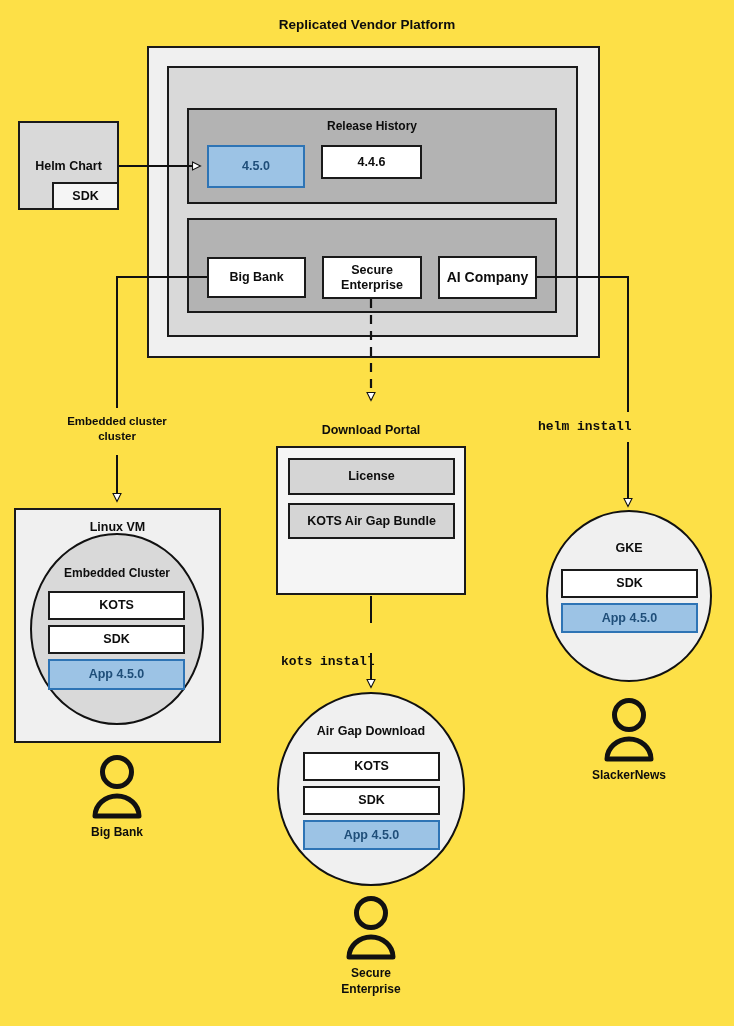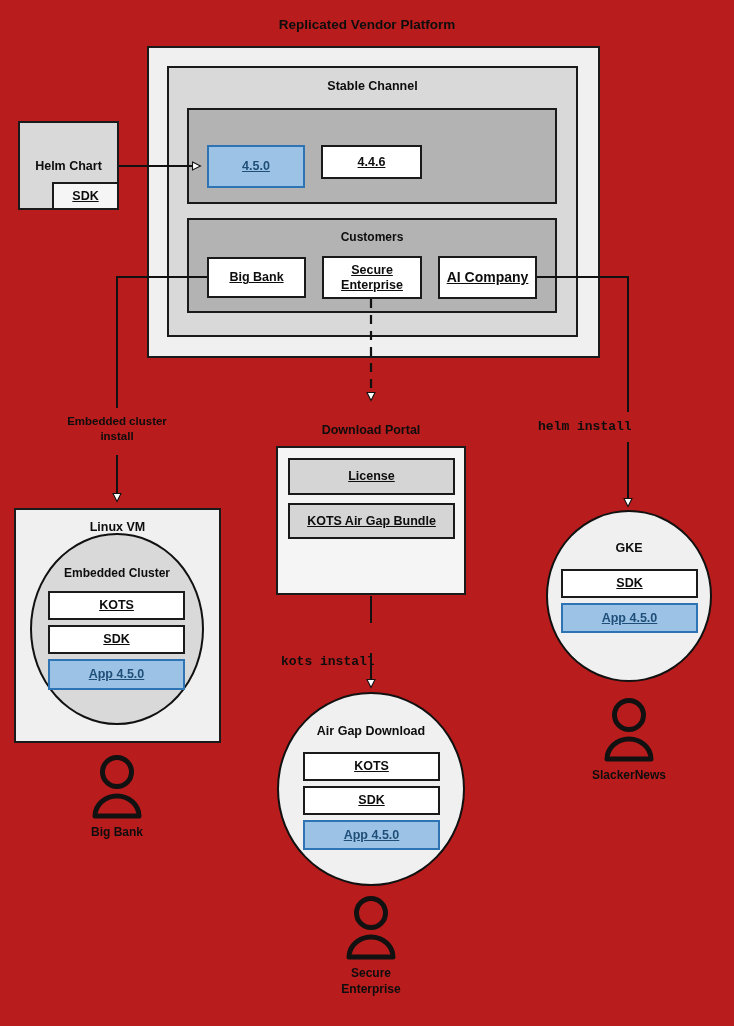--- a/index.html
+++ b/index.html
@@ -9,35 +9,34 @@
     background: #ffffff;
   }
   body {
     font-family: "Liberation Sans", sans-serif;
     -webkit-font-smoothing: antialiased;
   }
   #canvas {
     position: relative;
     width: 734px;
     height: 1026px;
-    background: #b91c1c;
+    background: #fde047;
     overflow: hidden;
   }
   .box {
     position: absolute;
     box-sizing: border-box;
     border: 2px solid #1a1a1a;
     display: flex;
     align-items: center;
     justify-content: center;
     text-align: center;
     color: #0d0d0d;
     font-weight: bold;
     line-height: 1.15;
-    text-decoration: underline;
   }
   .hdr-box {
     position: absolute;
     box-sizing: border-box;
     border: 2px solid #1a1a1a;
     color: #0d0d0d;
     font-weight: bold;
     text-align: center;
   }
   .hdr-label {
@@ -88,46 +87,45 @@
 </head>
 <body>
 
 <div id="canvas">
 
   <div class="hdr-label" style="top:17px; font-size:13.5px;">Replicated Vendor Platform</div>
 
   <div class="hdr-box fill-outer" style="left:147px; top:46px; width:453px; height:312px;"></div>
 
   <div class="hdr-box fill-mid" style="left:167px; top:66px; width:411px; height:271px;"></div>
-  <div class="hdr-label" style="top:79px; left:167px; width:411px; font-size:12.5px;">Stable Channel</div>
 
   <div class="hdr-box fill-inner" style="left:187px; top:108px; width:370px; height:96px;"></div>
+  <div class="hdr-label" style="top:119px; left:187px; width:370px; font-size:12px;">Release History</div>
 
   <div class="box fill-blue" style="left:207px; top:145px; width:98px; height:43px; font-size:12.5px;">4.5.0</div>
   <div class="box fill-white" style="left:321px; top:145px; width:101px; height:34px; font-size:12.5px;">4.4.6</div>
 
   <div class="hdr-box fill-inner" style="left:187px; top:218px; width:370px; height:95px;"></div>
-  <div class="hdr-label" style="top:230px; left:187px; width:370px; font-size:12px;">Customers</div>
 
   <div class="box fill-white" style="left:207px; top:257px; width:99px; height:41px; font-size:12.5px;">Big Bank</div>
 
   <div class="box fill-white" style="left:322px; top:256px; width:100px; height:43px; font-size:12.5px; flex-direction:column;">
     <span>Secure</span>
     <span>Enterprise</span>
   </div>
 
   <div class="box fill-white" style="left:438px; top:256px; width:99px; height:43px; font-size:14px;">AI Company</div>
 
   <div class="hdr-box fill-mid" style="left:18px; top:121px; width:101px; height:89px;"></div>
   <div class="hdr-label" style="top:159px; left:18px; width:101px; font-size:12.5px;">Helm Chart</div>
   <div class="box fill-light" style="left:52px; top:182px; width:67px; height:28px; font-size:12.5px;">SDK</div>
 
   <div class="plain-label" style="left:37px; top:414px; width:160px; font-size:11.5px;">
     <div>Embedded cluster</div>
-    <div>install</div>
+    <div>cluster</div>
   </div>
 
   <div class="mono-label" style="left:281px; top:630px; width:180px; font-size:13px;margin-top:24px;">kots install</div>
 
   <div class="mono-label" style="left:538px; top:419px; width:180px; font-size:13px;">helm install</div>
 
   <div class="hdr-label" style="top:423px; left:276px; width:190px; font-size:12.5px;">Download Portal</div>
   <div class="hdr-box fill-light" style="left:276px; top:446px; width:190px; height:149px;"></div>
   <div class="box fill-grey" style="left:288px; top:458px; width:167px; height:37px; font-size:12.5px;">License</div>
   <div class="box fill-grey" style="left:288px; top:503px; width:167px; height:36px; font-size:12.5px;">KOTS Air Gap Bundle</div>

